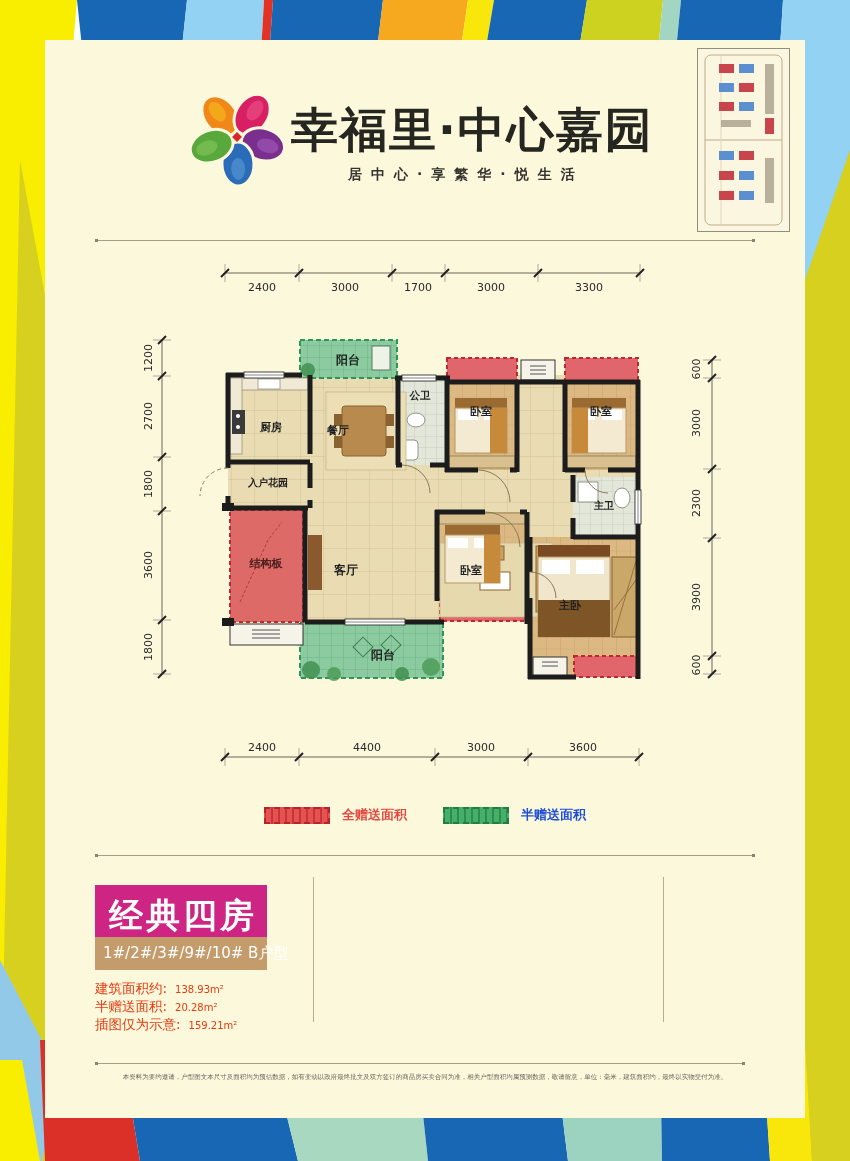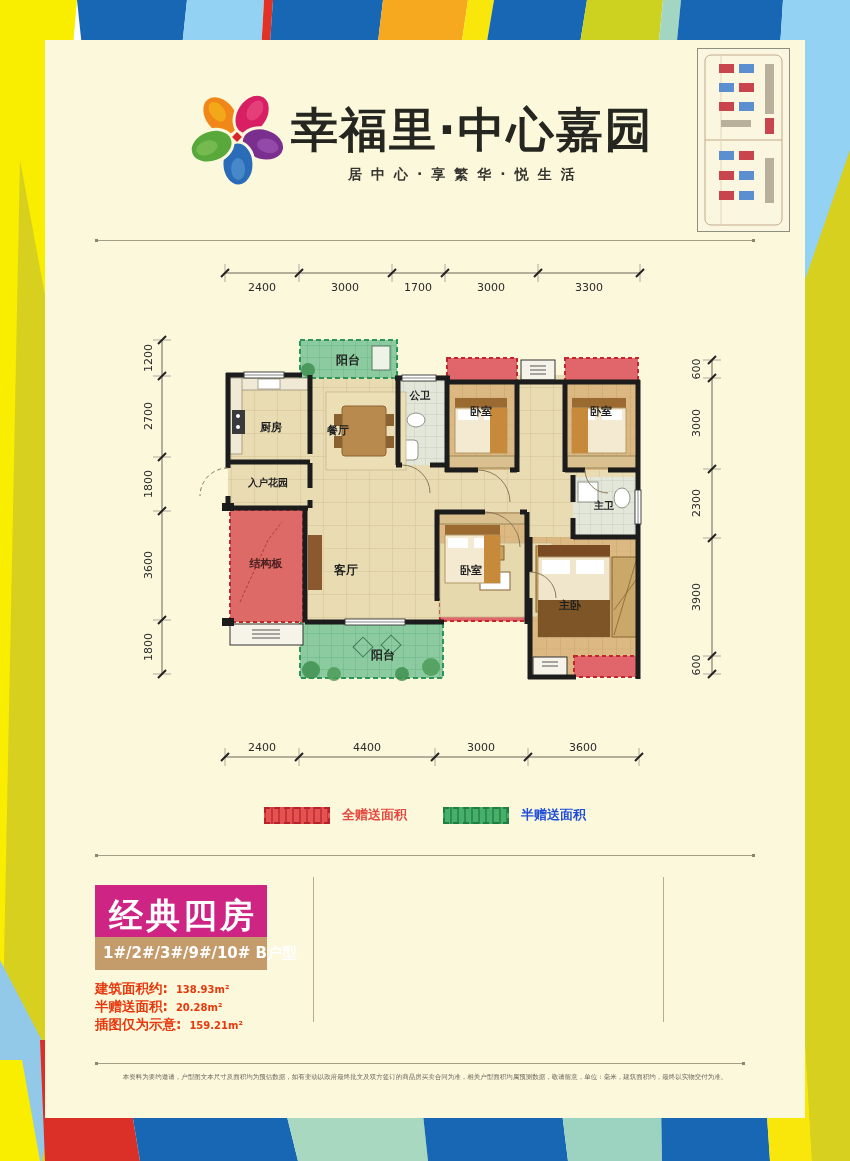--- a/index.html
+++ b/index.html
@@ -23,23 +23,23 @@
   .swatch{width:62px;height:13px;border:2px dashed;}
   .swatch.red{background:repeating-linear-gradient(90deg,#e4534f 0 5px,#c8343a 5px 7px);border-color:#b3252c;}
   .swatch.green{background:repeating-linear-gradient(90deg,#46b06b 0 5px,#2d8c4e 5px 7px);border-color:#237c43;}
   .legend-label{font-size:13px;font-weight:bold;}
   .legend-label.red{color:#e4493f;} .legend-label.green{color:#1d4ed8;}
   
   .headline{left:50px;top:837px;width:172px;height:56px;background:#ce2483;color:#fff;
             font-size:34px;font-weight:900;line-height:60px;padding-left:14px;box-sizing:border-box;
             letter-spacing:3px;white-space:nowrap;margin-top:8px;}
   .unitbox{left:50px;top:897px;width:172px;height:33px;background:#c49b6b;color:#fff;
-           font-size:15px;font-weight:bold;line-height:33px;padding-left:8px;box-sizing:border-box;white-space:nowrap;}
+           font-size:15px;font-weight:normal;line-height:33px;padding-left:8px;box-sizing:border-box;white-space:nowrap;}
   .areas{left:50px;top:940px;}
-  .area-line{display:flex;align-items:baseline;gap:8px;height:18px;color:#e7390e;font-weight:bold;}
+  .area-line{display:flex;align-items:baseline;gap:8px;height:18px;color:#e7390e;font-weight:normal;}
   .area-label{font-size:13.5px;} .area-value{font-size:10px;}
   .vdiv{width:1px;background:#b5ae93;top:837px;height:145px;}
   .disclaimer{left:70px;top:1033px;width:620px;text-align:center;font-size:6.5px;color:#6b675c;white-space:nowrap;}
   svg text{font-family:"DejaVu Sans",sans-serif;}
 </style>
 </head>
 <body>
 
 <svg class="bg" width="850" height="1161" viewBox="0 0 850 1161">
   <polygon points="0,0 77,0 64,150 0,150" fill="#f9ed00"></polygon>

